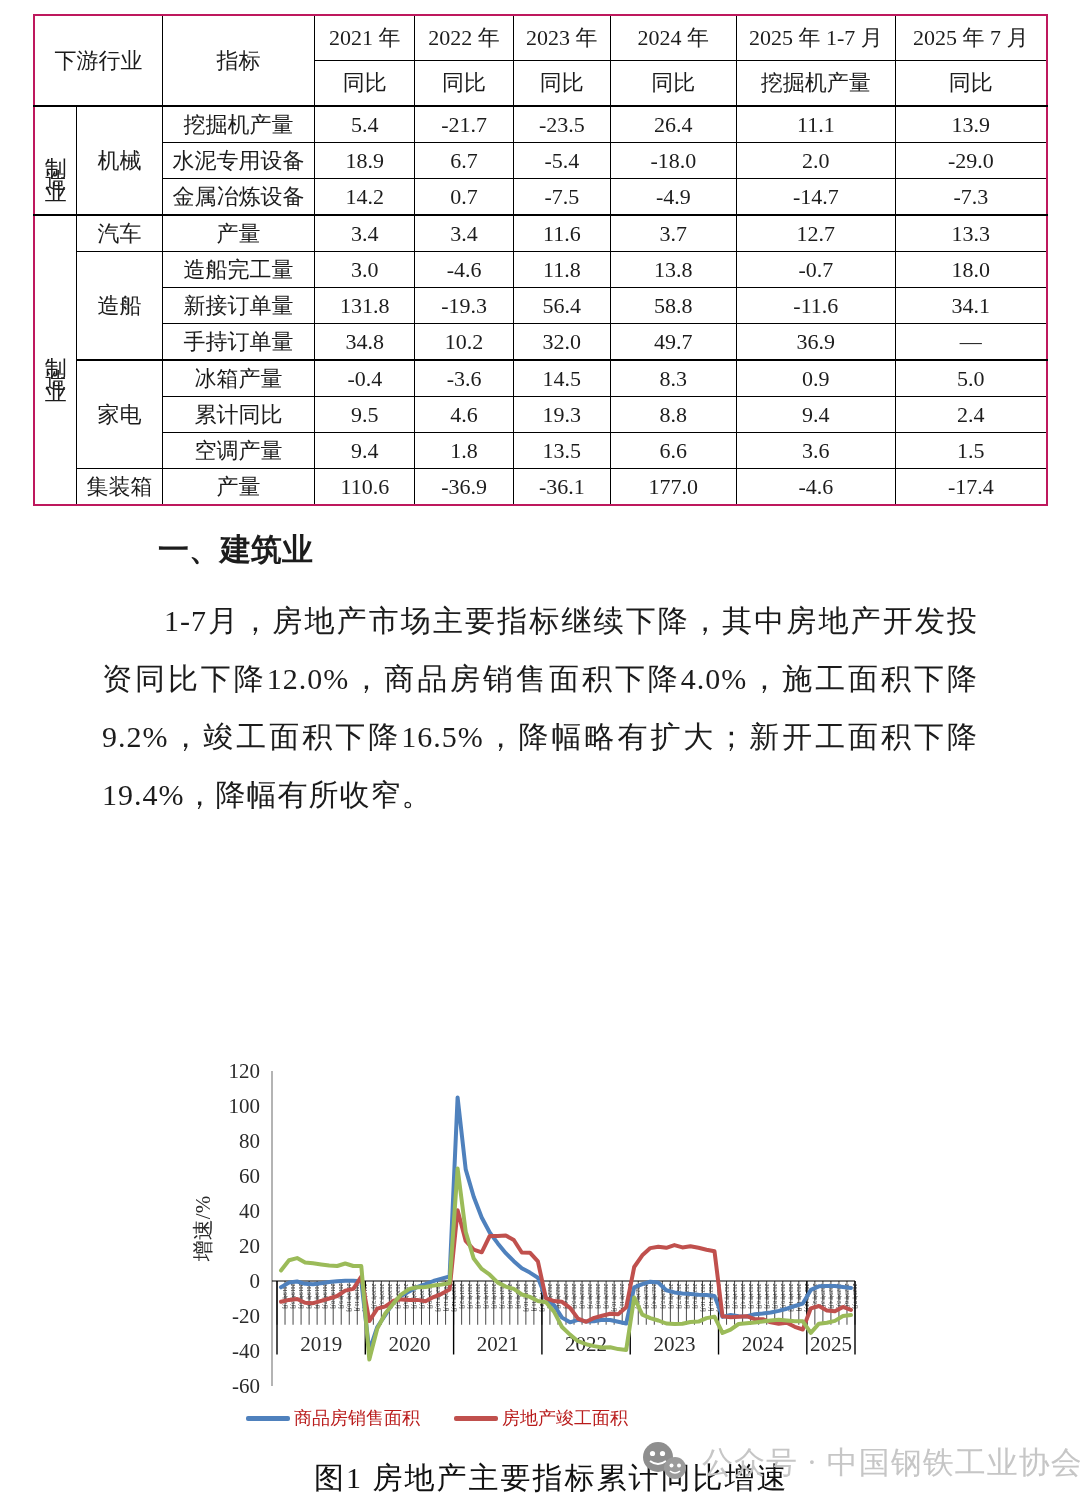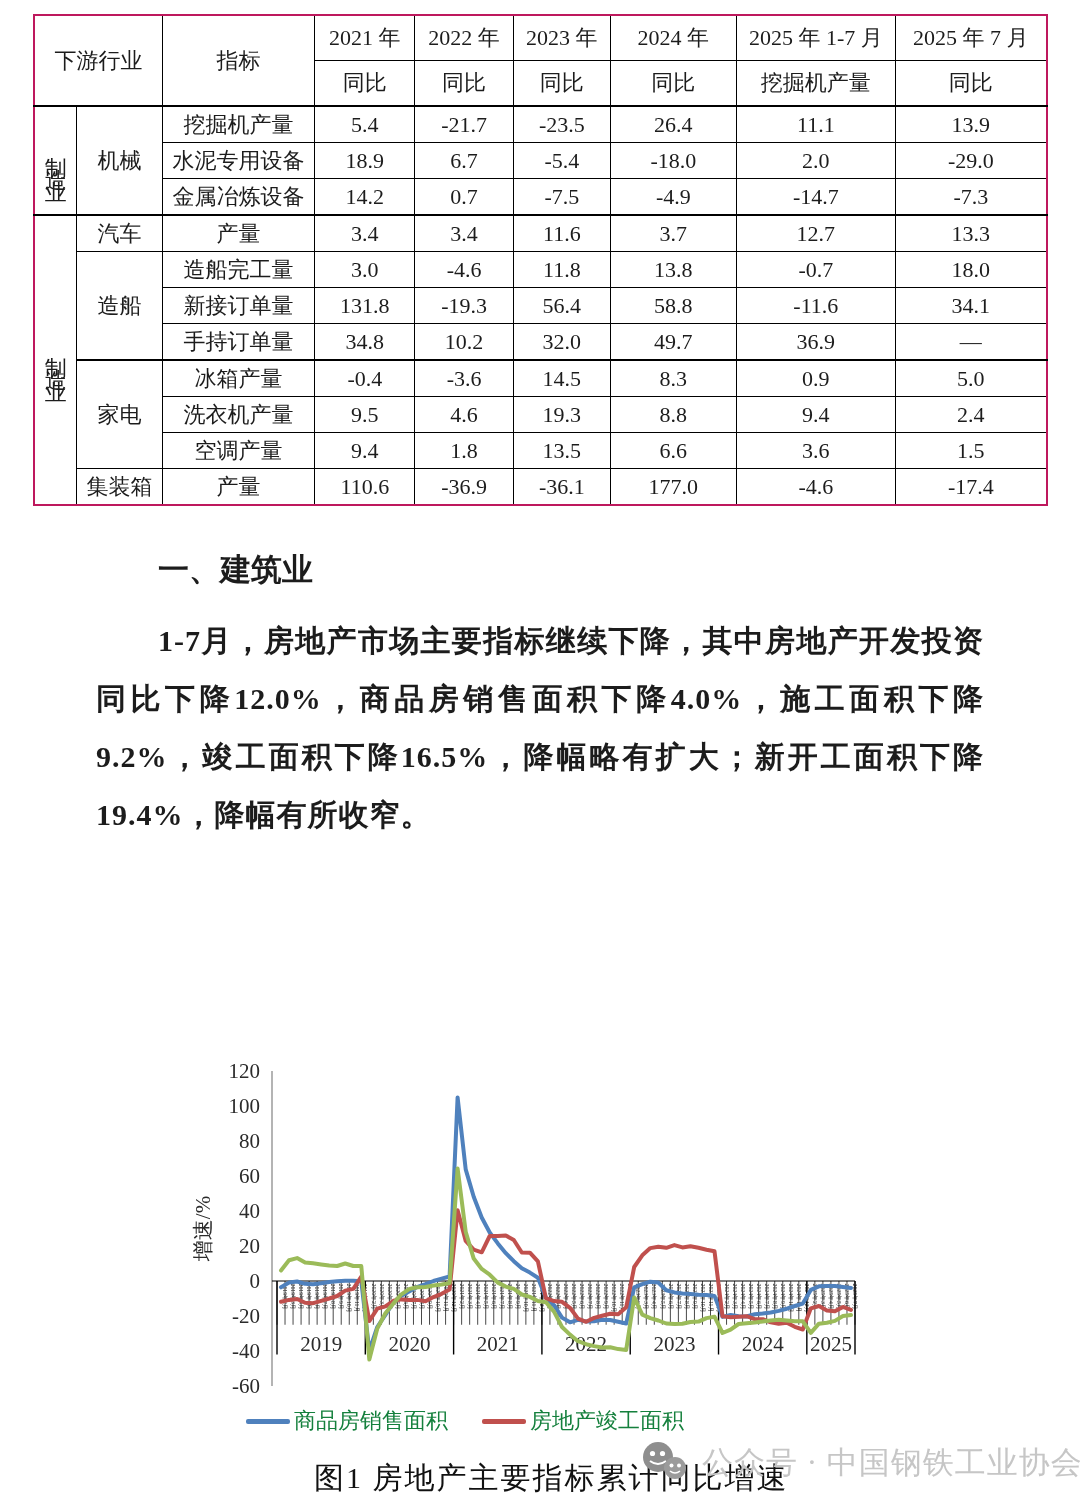--- a/index.html
+++ b/index.html
@@ -20,38 +20,38 @@
   .doc-table{border:2px solid #be185d;}
   .hrow1 th{height:44px;}
   .hrow2 th{height:44px;}
   .drow td{height:35px;}
   tr.group-sep td{border-top:2.5px double #000;}
   .vert{
     writing-mode:vertical-rl;text-orientation:upright;
     letter-spacing:0.55em;margin:0 auto;line-height:1;
   }
   
-  .body-text{position:absolute;top:544px;left:96px;width:888px;}
+  .body-text{position:absolute;top:524px;left:96px;width:888px;}
   .section-heading{
     font-size:31px;font-weight:bold;margin:0 0 16px 62px;line-height:52px;
   }
   .body-text p{
-    margin:0;font-size:30px;line-height:58px;text-indent:62px;
-    text-align:justify;letter-spacing:1px;font-weight:bold;
+    margin:6px;font-size:30px;line-height:58px;text-indent:62px;
+    text-align:justify;letter-spacing:1px;
   }
   
   .chart-svg{position:absolute;left:190px;top:1048px;}
   .chart-svg text{font-family:"Liberation Serif","DejaVu Serif",serif;}
   .legend{
     position:absolute;left:246px;top:1406px;width:668px;
     display:flex;flex-direction:row;align-items:center;gap:34px;
   }
   .legend-item{display:flex;align-items:center;gap:4px;}
   .legend-swatch{width:44px;height:5px;border-radius:2px;flex:none;}
-  .legend-label{font-size:22px;color:#15803d;white-space:nowrap;font-family:Liberation Serif, serif;}
+  .legend-label{font-size:18px;color:#b91c1c;white-space:nowrap;font-family:Liberation Serif, serif;}
   .figure-caption{
     position:absolute;left:314px;top:1458px;font-size:30px;color:#111;
     letter-spacing:2px;white-space:nowrap;
   }
   .watermark{
     position:absolute;left:636px;top:1438px;display:flex;align-items:center;
     gap:8px;pointer-events:none;
   }
   .watermark-text{font-size:31px;color:#c6c6c6;white-space:nowrap;letter-spacing:1px;}
 </style>
@@ -161,21 +161,21 @@
     <td rowspan="3">家电</td>
     <td>冰箱产量</td>
     <td>-0.4</td>
     <td>-3.6</td>
     <td>14.5</td>
     <td>8.3</td>
     <td>0.9</td>
     <td>5.0</td>
   </tr>
   <tr class="drow">
-    <td>洗衣机产量</td>
+    <td>累计同比</td>
     <td>9.5</td>
     <td>4.6</td>
     <td>19.3</td>
     <td>8.8</td>
     <td>9.4</td>
     <td>2.4</td>
   </tr>
   <tr class="drow">
     <td>空调产量</td>
     <td>9.4</td>

